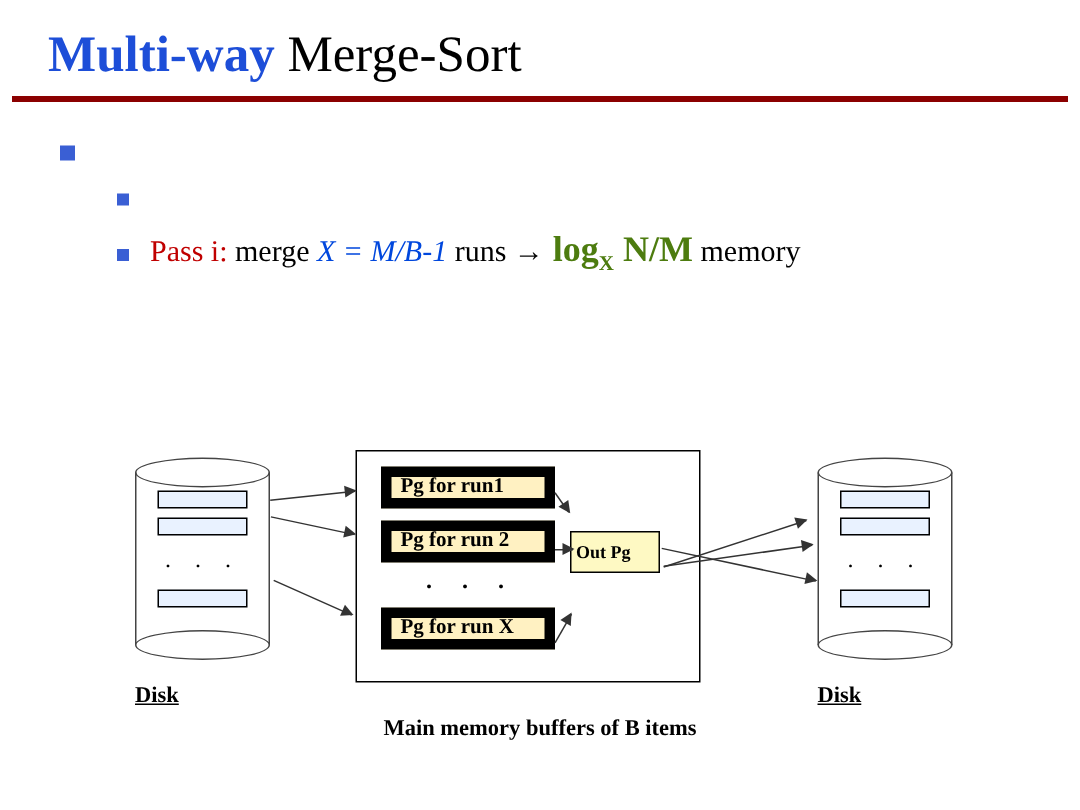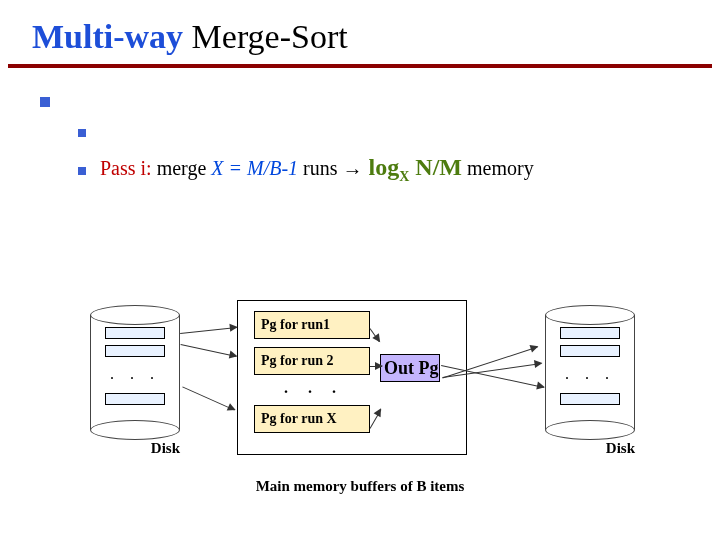--- a/index.html
+++ b/index.html
@@ -84,44 +84,45 @@
     width: 60px; height: 12px;
     border: 1px solid #000;
     background: #e9f2ff;
   }
   .cyl-dots {
     font-size: 16px;
     letter-spacing: 6px;
     margin: 2px 0 4px 0;
   }
   .cyl-label {
-    text-align: right;
+    text-align: left;
     font-weight: bold;
     font-size: 15px;
-    margin-top: 0;
-    font-family: 'Times New Roman', serif;
+    margin-top: 16px;
+    font-family: 'Times New Roman', serif;
+    text-decoration: underline;
   }
   .mem-box {
     position: absolute;
     left: 237px;
     top: 0px;
     width: 230px;
     height: 155px;
     border: 1px solid #000;
     background: #fff;
     display: flex;
     flex-direction: column;
     align-items: flex-start;
     padding: 10px 0 0 16px;
     gap: 8px;
   }
   .pg {
     width: 116px;
     height: 28px;
-    border: 1px solid #000000;
+    border: 7px solid #000000;
     background: #fff1c2;
     font-family: 'Times New Roman', serif;
     font-weight: bold;
     font-size: 14px;
     display: flex;
     align-items: center;
     padding-left: 6px;
   }
   .mem-dots {
     font-size: 16px;
@@ -130,24 +131,24 @@
     margin-top: -4px;
     font-weight: bold;
   }
   .out-pg {
     position: absolute;
     left: 380px;
     top: 54px;
     width: 60px;
     height: 28px;
     border: 1px solid #000;
-    background: #c4b5fd;
-    font-family: 'Times New Roman', serif;
-    font-weight: bold;
-    font-size: 18px;
+    background: #fef9c3;
+    font-family: 'Times New Roman', serif;
+    font-weight: bold;
+    font-size: 12px;
     display: flex;
     align-items: center;
     padding-left: 3px;
   }
   .mem-caption {
     position: absolute;
     left: 235px;
     top: 178px;
     font-family: 'Times New Roman', serif;
     font-weight: bold;

